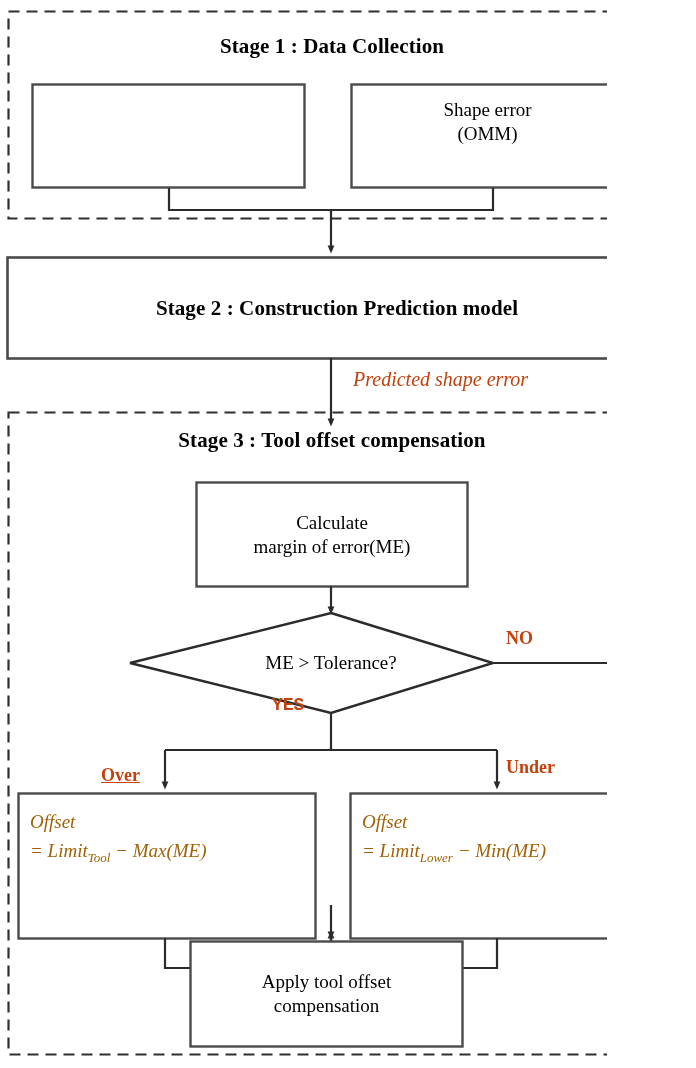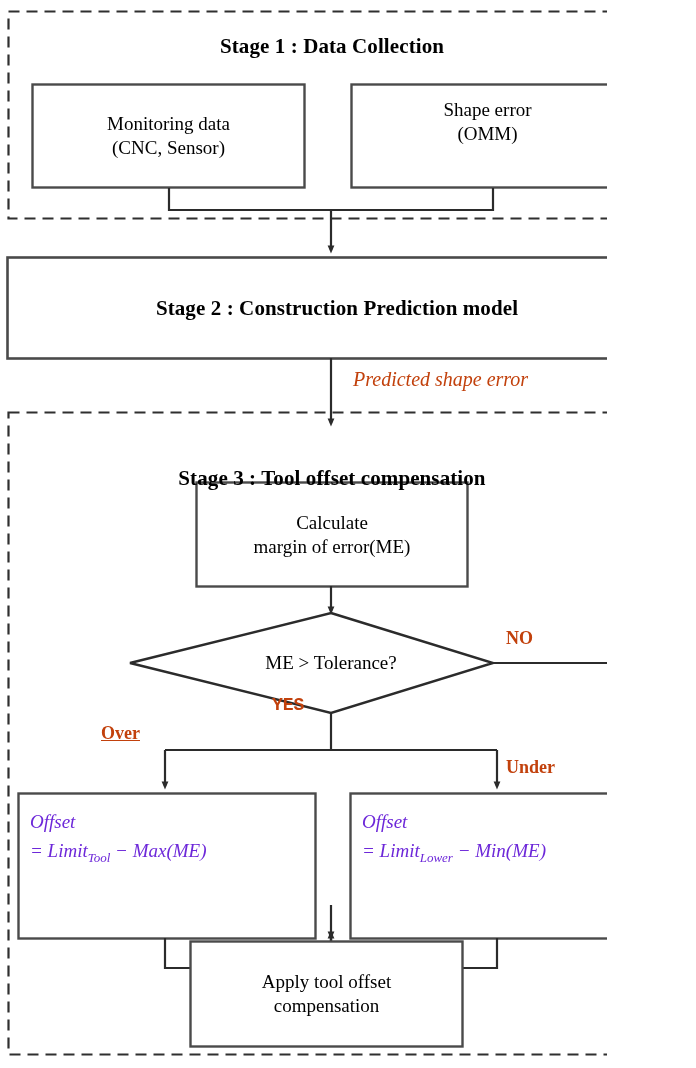--- a/index.html
+++ b/index.html
@@ -44,21 +44,21 @@
   .edge-label.italic{
     font-weight:normal;
     font-style:italic;
     font-size:20px;
   }
   .formula{
     position:absolute;
     font-family:"Liberation Serif",serif;
     font-style:italic;
     font-size:19px;
-    color:#6d28d9;
+    color:#a16207;
     line-height:1.5;
     text-align:left;
     white-space:nowrap;
   }
   .formula .sub{
     font-size:13px;
     vertical-align:sub;
     font-style:italic;
   }
   .formula .ln{display:block;}
@@ -131,48 +131,44 @@
     <defs>
       <marker id="arrow2" markerWidth="9" markerHeight="9" refX="4.6" refY="4" orient="auto" markerUnits="userSpaceOnUse">
         <path d="M0,0.6 L8.2,4 L0,7.4 z" fill="#2b2b2b"></path>
       </marker>
     </defs>
     <path d="M331,905 L331,936" stroke="#2b2b2b" stroke-width="2.2" fill="none" marker-end="url(#arrow2)"></path>
   </svg>
 
   <div class="node-text stage-title" style="left:8px;top:30px;width:648px;height:32px;">Stage 1 : Data Collection</div>
 
-  <div class="node-text" style="left:32px;top:84px;width:273px;height:104px;">
-    <span class="box-label">Monitoring data</span>
-    <span class="box-label">(CNC, Sensor)</span>
-  </div>
 
   <div class="node-text" style="left:351px;top:70px;width:273px;height:104px;">
     <span class="box-label">Shape error</span>
     <span class="box-label">(OMM)</span>
   </div>
 
   <div class="node-text stage-title" style="left:12px;top:292px;width:650px;height:32px;">Stage 2 : Construction Prediction model</div>
 
   <div class="edge-label italic" style="left:353px;top:368px;">Predicted shape error</div>
 
-  <div class="node-text stage-title" style="left:8px;top:425px;width:648px;height:30px;margin-top:38px;">Stage 3 : Tool offset compensation</div>
+  <div class="node-text stage-title" style="left:8px;top:425px;width:648px;height:30px;">Stage 3 : Tool offset compensation</div>
 
   <div class="node-text" style="left:196px;top:482px;width:272px;height:105px;">
     <span class="box-label">Calculate</span>
     <span class="box-label">margin of error(ME)</span>
   </div>
 
   <div class="node-text diamond-label" style="left:200px;top:648px;width:262px;height:30px;">ME &gt; Tolerance?</div>
 
   <div class="edge-label" style="left:506px;top:628px;">NO</div>
 
   <div class="edge-label" style="left:272px;top:695px;font-family:Liberation Mono, monospace;">YES</div>
 
-  <div class="edge-label" style="left:101px;top:723px;text-decoration:underline;">Over</div>
+  <div class="edge-label" style="left:101px;top:765px;text-decoration:underline;">Over</div>
 
   <div class="edge-label" style="left:506px;top:757px;">Under</div>
 
   <div class="formula" style="left:30px;top:808px;width:280px;">
     <span class="ln">Offset</span>
     <span class="ln"><span>= Limit</span><span class="sub">Tool</span><span> − Max(ME)</span></span>
   </div>
 
   <div class="formula" style="left:362px;top:808px;width:280px;">
     <span class="ln">Offset</span>

